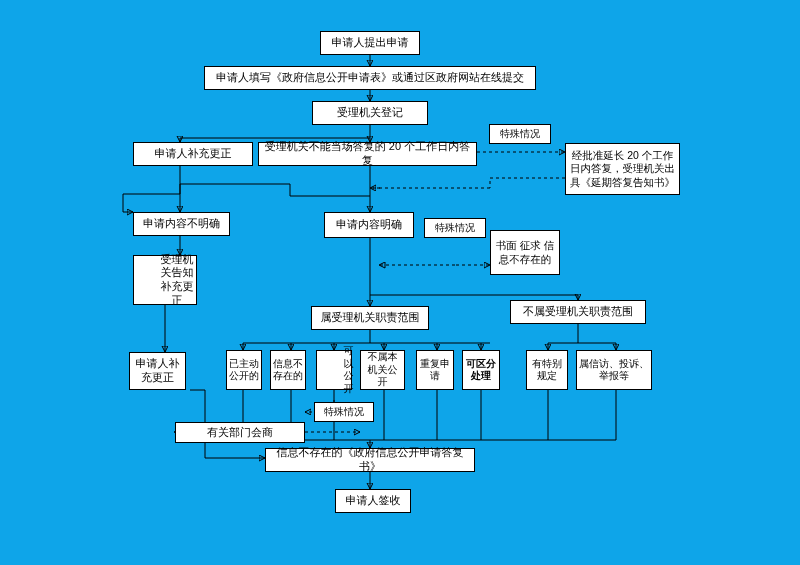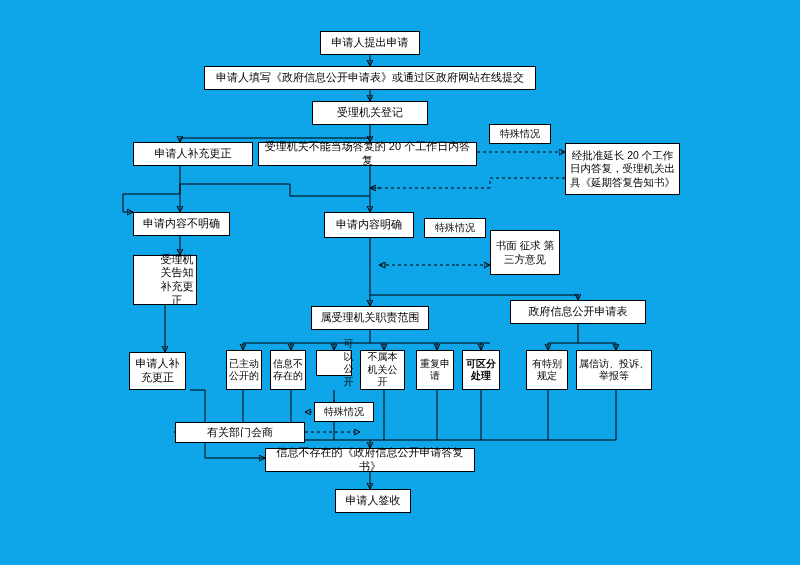--- a/index.html
+++ b/index.html
@@ -157,35 +157,35 @@
   <div class="node" style="left:489px; top:124px; width:62px; height:20px; font-size:10px;">特殊情况</div>
 
   <div class="node" style="left:565px; top:143px; width:115px; height:52px; font-size:10.5px;">经批准延长 20 个工作日内答复，受理机关出具《延期答复告知书》</div>
 
   <div class="node" style="left:133px; top:212px; width:97px; height:24px; font-size:11px;">申请内容不明确</div>
 
   <div class="node" style="left:324px; top:212px; width:90px; height:26px; font-size:11px;">申请内容明确</div>
 
   <div class="node" style="left:424px; top:218px; width:62px; height:20px; font-size:10px;">特殊情况</div>
 
-  <div class="node" style="left:490px; top:230px; width:70px; height:45px; font-size:10.5px;">书面 征求 第三方意见</div>
+  <div class="node" style="left:490px; top:230px; width:70px; height:45px; font-size:10.5px;">书面 征求 信息不存在的</div>
 
   <div class="node" style="left:133px; top:255px; width:64px; height:50px; font-size:11px;padding-left:26px;">受理机关告知补充更正</div>
 
   <div class="node" style="left:129px; top:352px; width:57px; height:38px; font-size:11px;">申请人补充更正</div>
 
   <div class="node" style="left:311px; top:306px; width:118px; height:24px; font-size:11px;">属受理机关职责范围</div>
 
-  <div class="node" style="left:510px; top:300px; width:136px; height:24px; font-size:11px;">政府信息公开申请表</div>
+  <div class="node" style="left:510px; top:300px; width:136px; height:24px; font-size:11px;">不属受理机关职责范围</div>
 
   <div class="node" style="left:226px; top:350px; width:36px; height:40px; font-size:10px;">已主动公开的</div>
 
   <div class="node" style="left:270px; top:350px; width:36px; height:40px; font-size:10px;">信息不存在的</div>
 
-  <div class="node" style="left:316px; top:350px; width:36px; height:26px; font-size:10px;padding-left:31px;">可以公开</div>
+  <div class="node" style="left:316px; top:350px; width:36px; height:40px; font-size:10px;padding-left:31px;">可以公开</div>
 
   <div class="node" style="left:360px; top:350px; width:45px; height:40px; font-size:10px;">不属本机关公开</div>
 
   <div class="node" style="left:416px; top:350px; width:38px; height:40px; font-size:10px;">重复申请</div>
 
   <div class="node" style="left:462px; top:350px; width:38px; height:40px; font-size:10px;font-weight:bold;">可区分处理</div>
 
   <div class="node" style="left:526px; top:350px; width:42px; height:40px; font-size:10px;">有特别规定</div>
 
   <div class="node" style="left:576px; top:350px; width:76px; height:40px; font-size:10px;">属信访、投诉、举报等</div>

